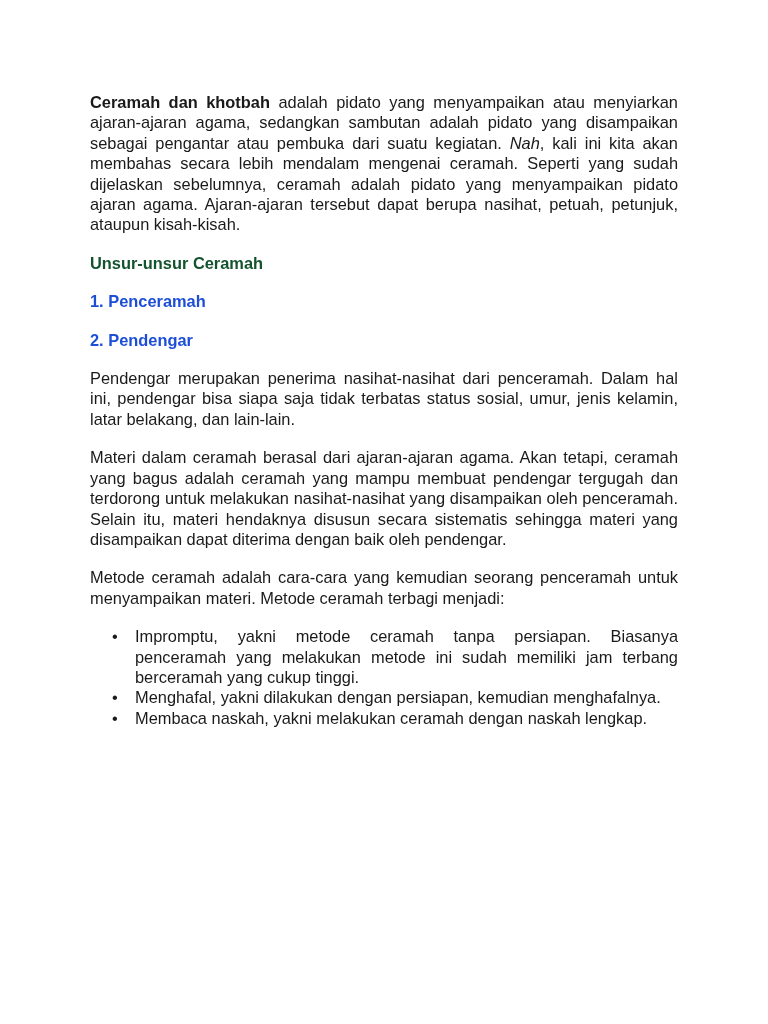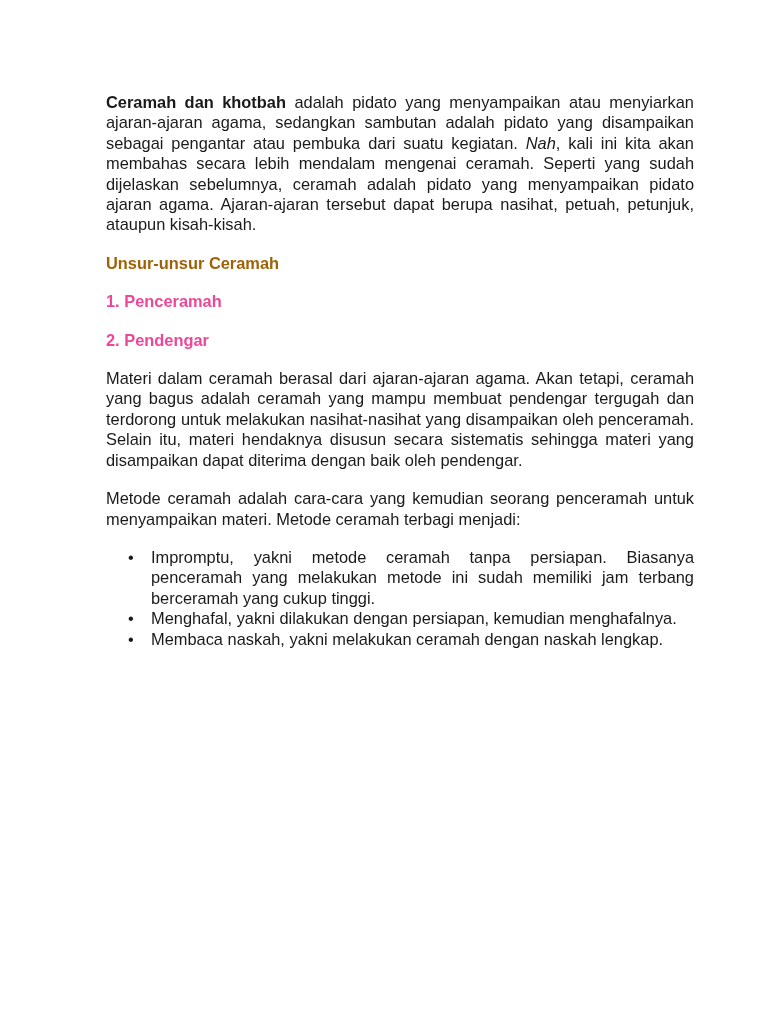--- a/index.html
+++ b/index.html
@@ -15,37 +15,36 @@
     }
     .page {
       position: absolute;
       left: 90px;
       top: 92px;
       width: 588px;
       font-family: "Liberation Sans", sans-serif;
       font-size: 16.4px;
       line-height: 20.4px;
       color: #1a1a1a;
-      margin-left: 16px;
     }
     p {
       margin: 0;
       text-align: justify;
     }
     .intro { margin-bottom: 18px; }
     .section-title {
       font-weight: bold;
-      color: #a16207;
+      color: #14532d;
       margin: 0 0 18px 0;
       font-size: 16.4px;
       line-height: 20.4px;
     }
     .sub-title {
       font-weight: bold;
-      color: #ec4899;
+      color: #1d4ed8;
       margin: 0 0 18px 0;
       font-size: 16.4px;
       line-height: 20.4px;
     }
     .body-para { margin-bottom: 18px; }
     b { font-weight: bold; }
     i { font-style: italic; }
     ul.methods {
       list-style: none;
       margin: 0;
@@ -67,20 +66,21 @@
 
 <div class="page">
 
   <p class="intro"><b>Ceramah dan khotbah</b><span> adalah pidato yang menyampaikan atau menyiarkan ajaran-ajaran agama, sedangkan sambutan adalah pidato yang disampaikan sebagai pengantar atau pembuka dari suatu kegiatan. </span><i>Nah</i><span>, kali ini kita akan membahas secara lebih mendalam mengenai ceramah. Seperti yang sudah dijelaskan sebelumnya, ceramah adalah pidato yang menyampaikan pidato ajaran agama. Ajaran-ajaran tersebut dapat berupa nasihat, petuah, petunjuk, ataupun kisah-kisah.</span></p>
 
   <div class="section-title">Unsur-unsur Ceramah</div>
 
   <div class="sub-title">1. Penceramah</div>
 
   <div class="sub-title">2. Pendengar</div>
+  <p class="body-para">Pendengar merupakan penerima nasihat-nasihat dari penceramah. Dalam hal ini, pendengar bisa siapa saja tidak terbatas status sosial, umur, jenis kelamin, latar belakang, dan lain-lain.</p>
 
   <p class="body-para">Materi dalam ceramah berasal dari ajaran-ajaran agama. Akan tetapi, ceramah yang bagus adalah ceramah yang mampu membuat pendengar tergugah dan terdorong untuk melakukan nasihat-nasihat yang disampaikan oleh penceramah. Selain itu, materi hendaknya disusun secara sistematis sehingga materi yang disampaikan dapat diterima dengan baik oleh pendengar.</p>
 
   <p class="body-para">Metode ceramah adalah cara-cara yang kemudian seorang penceramah untuk menyampaikan materi. Metode ceramah terbagi menjadi:</p>
 
   <ul class="methods">
     <li>
       <span class="bullet">•</span>
       <span>Impromptu, yakni metode ceramah tanpa persiapan. Biasanya penceramah yang melakukan metode ini sudah memiliki jam terbang berceramah yang cukup tinggi.</span>
     </li>

